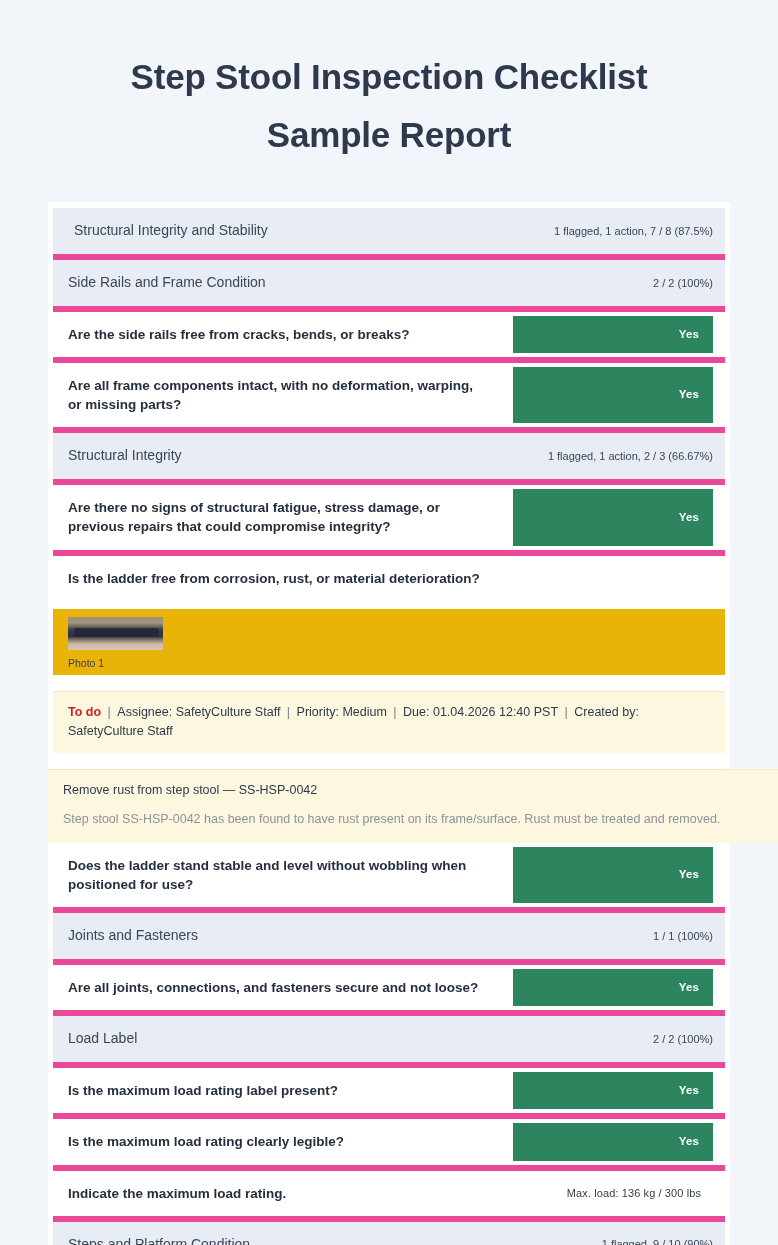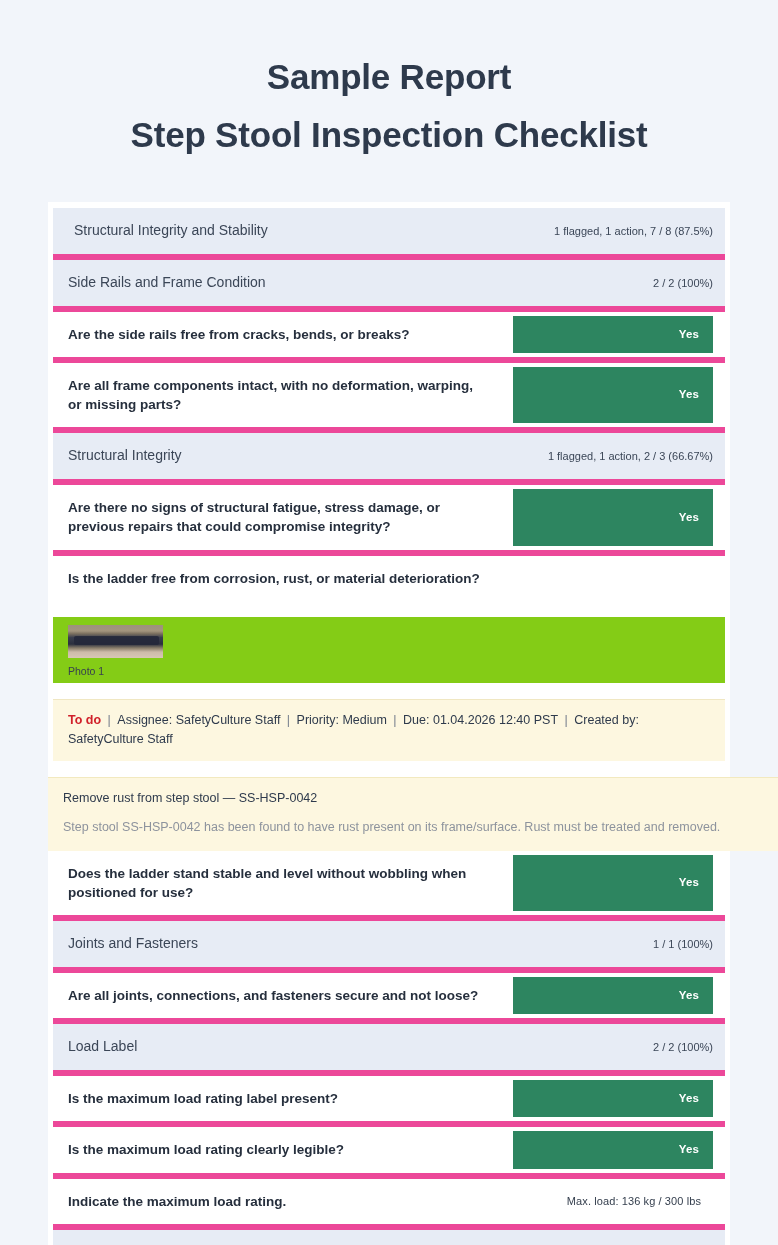--- a/index.html
+++ b/index.html
@@ -137,24 +137,24 @@
     color: #36404f;
     font-weight: normal;
     font-size: 11px;
     padding-right: 12px;
     text-align: right;
   }
 
   
   .photo-row {
     width: 672px;
-    margin: 16px auto;
+    margin: 8px auto;
     box-sizing: border-box;
     padding: 8px 0 6px 15px;
-    background: #84cc16;
+    background: #eab308;
   }
   .photo-thumb {
     width: 95px;
     height: 33px;
     display: block;
     background:
       linear-gradient(180deg, #9d917c 0%, #a3957e 18%, #7d7160 26%,
                       #3a3e4e 38%, #2b2f3e 58%, #8a7e6b 70%,
                       #cdbba8 82%, #d8c7b4 100%);
     position: relative;
@@ -217,22 +217,22 @@
     line-height: 1.5;
     color: #8d939d;
   }
 </style>
 </head>
 <body>
 
 <div class="page">
 
   <h1 class="report-title">
+    <span class="line">Step Stool Inspection Checklist</span>
     <span class="line">Sample Report</span>
-    <span class="line">Step Stool Inspection Checklist</span>
   </h1>
 
   <div class="card" id="checklist-card">
       <div class="row section level2">
         <div class="label">Structural Integrity and Stability</div>
         <div class="value">1 flagged, 1 action, 7 / 8 (87.5%)</div>
       </div>
       <div class="row section level3">
         <div class="label">Side Rails and Frame Condition</div>
         <div class="value">2 / 2 (100%)</div>

